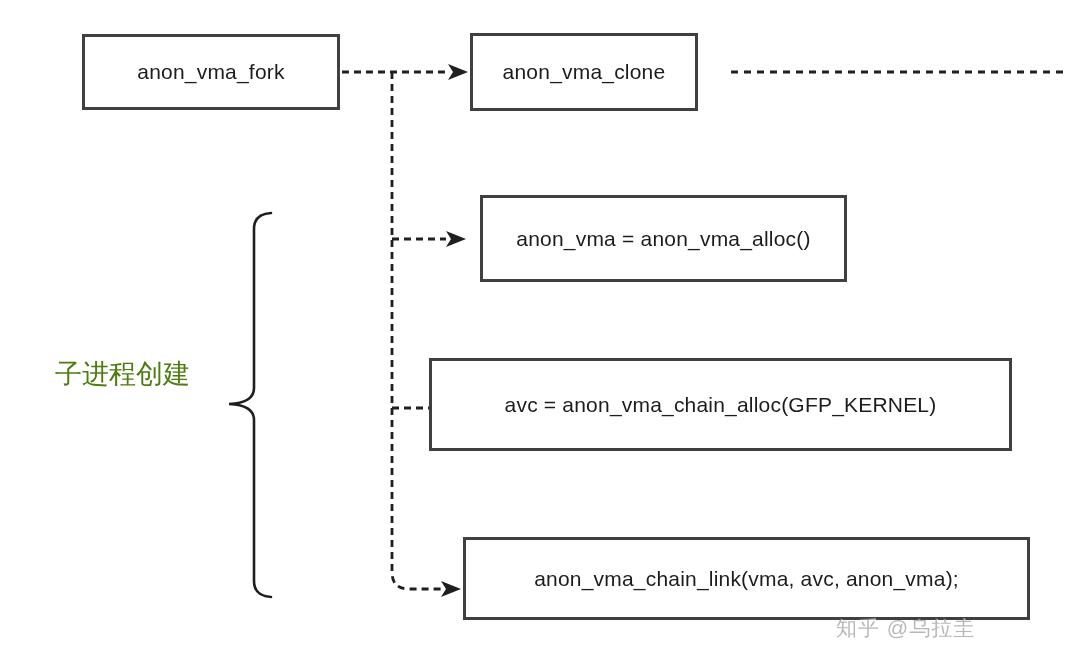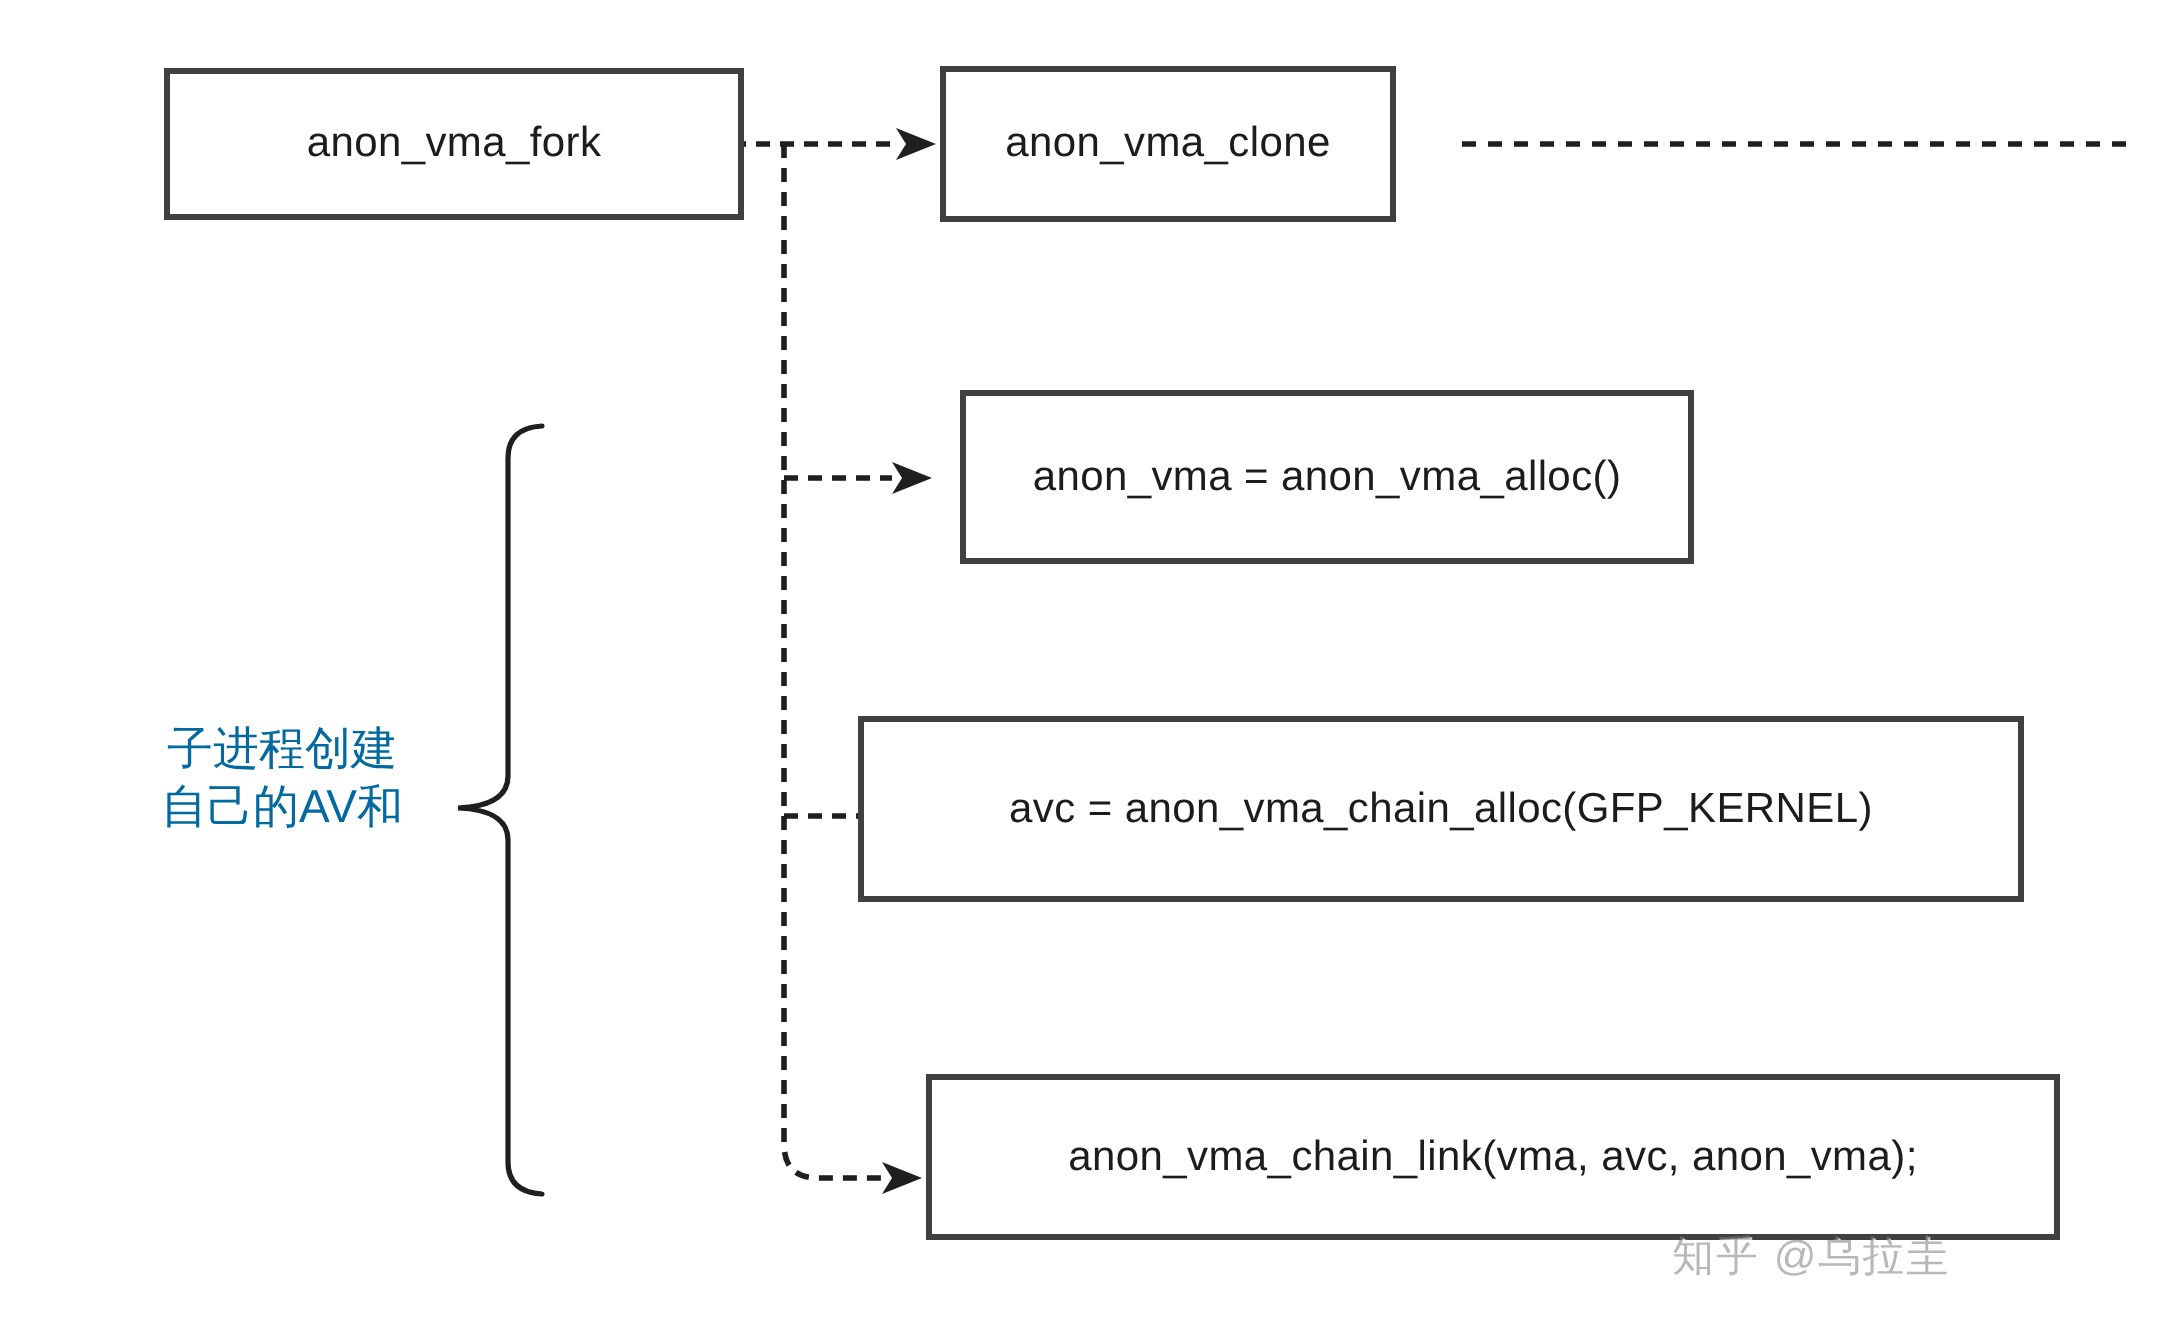--- a/index.html
+++ b/index.html
@@ -30,34 +30,33 @@
     border: 3px solid #404040;
     display: flex;
     align-items: center;
     justify-content: center;
     font-size: 21px;
     color: #1c1c1c;
     white-space: nowrap;
     z-index: 2;
     letter-spacing: 0.2px;
   }
-  .node-fork        { left: 82px;  top: 34px;  width: 290px; height: 76px; }
+  .node-fork        { left: 82px;  top: 34px;  width: 258px; height: 76px; }
   .node-clone       { left: 470px; top: 33px;  width: 228px; height: 78px; }
   .node-alloc       { left: 468px; top: 195px; width: 367px; height: 87px; margin-left: 12px; }
   .node-chain-alloc { left: 429px; top: 358px; width: 583px; height: 93px; }
   .node-chain-link  { left: 463px; top: 537px; width: 567px; height: 83px; }
   .annotation {
     position: absolute;
     left: 55px;
     top: 360px;
     width: 172px;
-    text-align: center;
-    font-size: 23px;
+    font-size: 27px;
     line-height: 29px;
-    color: #0369a1;
+    color: #4d7c0f;
     z-index: 2;
   }
   .watermark {
     position: absolute;
     left: 836px;
     top: 614px;
     font-size: 21px;
     letter-spacing: 1px;
     color: rgba(125, 125, 125, 0.55);
     text-shadow: 1px 1px 0 rgba(255, 255, 255, 0.7);
@@ -114,18 +113,17 @@
   <div class="node node-chain-alloc">
     <span>avc = anon_vma_chain_alloc(GFP_KERNEL)</span>
   </div>
 
   <div class="node node-chain-link">
     <span>anon_vma_chain_link(vma, avc, anon_vma);</span>
   </div>
 
   <div class="annotation">
     <div>子进程创建</div>
-    <div>自己的AV和</div>
   </div>
 
   <div class="watermark">知乎 @乌拉圭</div>
 
 </div>
 
 </body></html>

